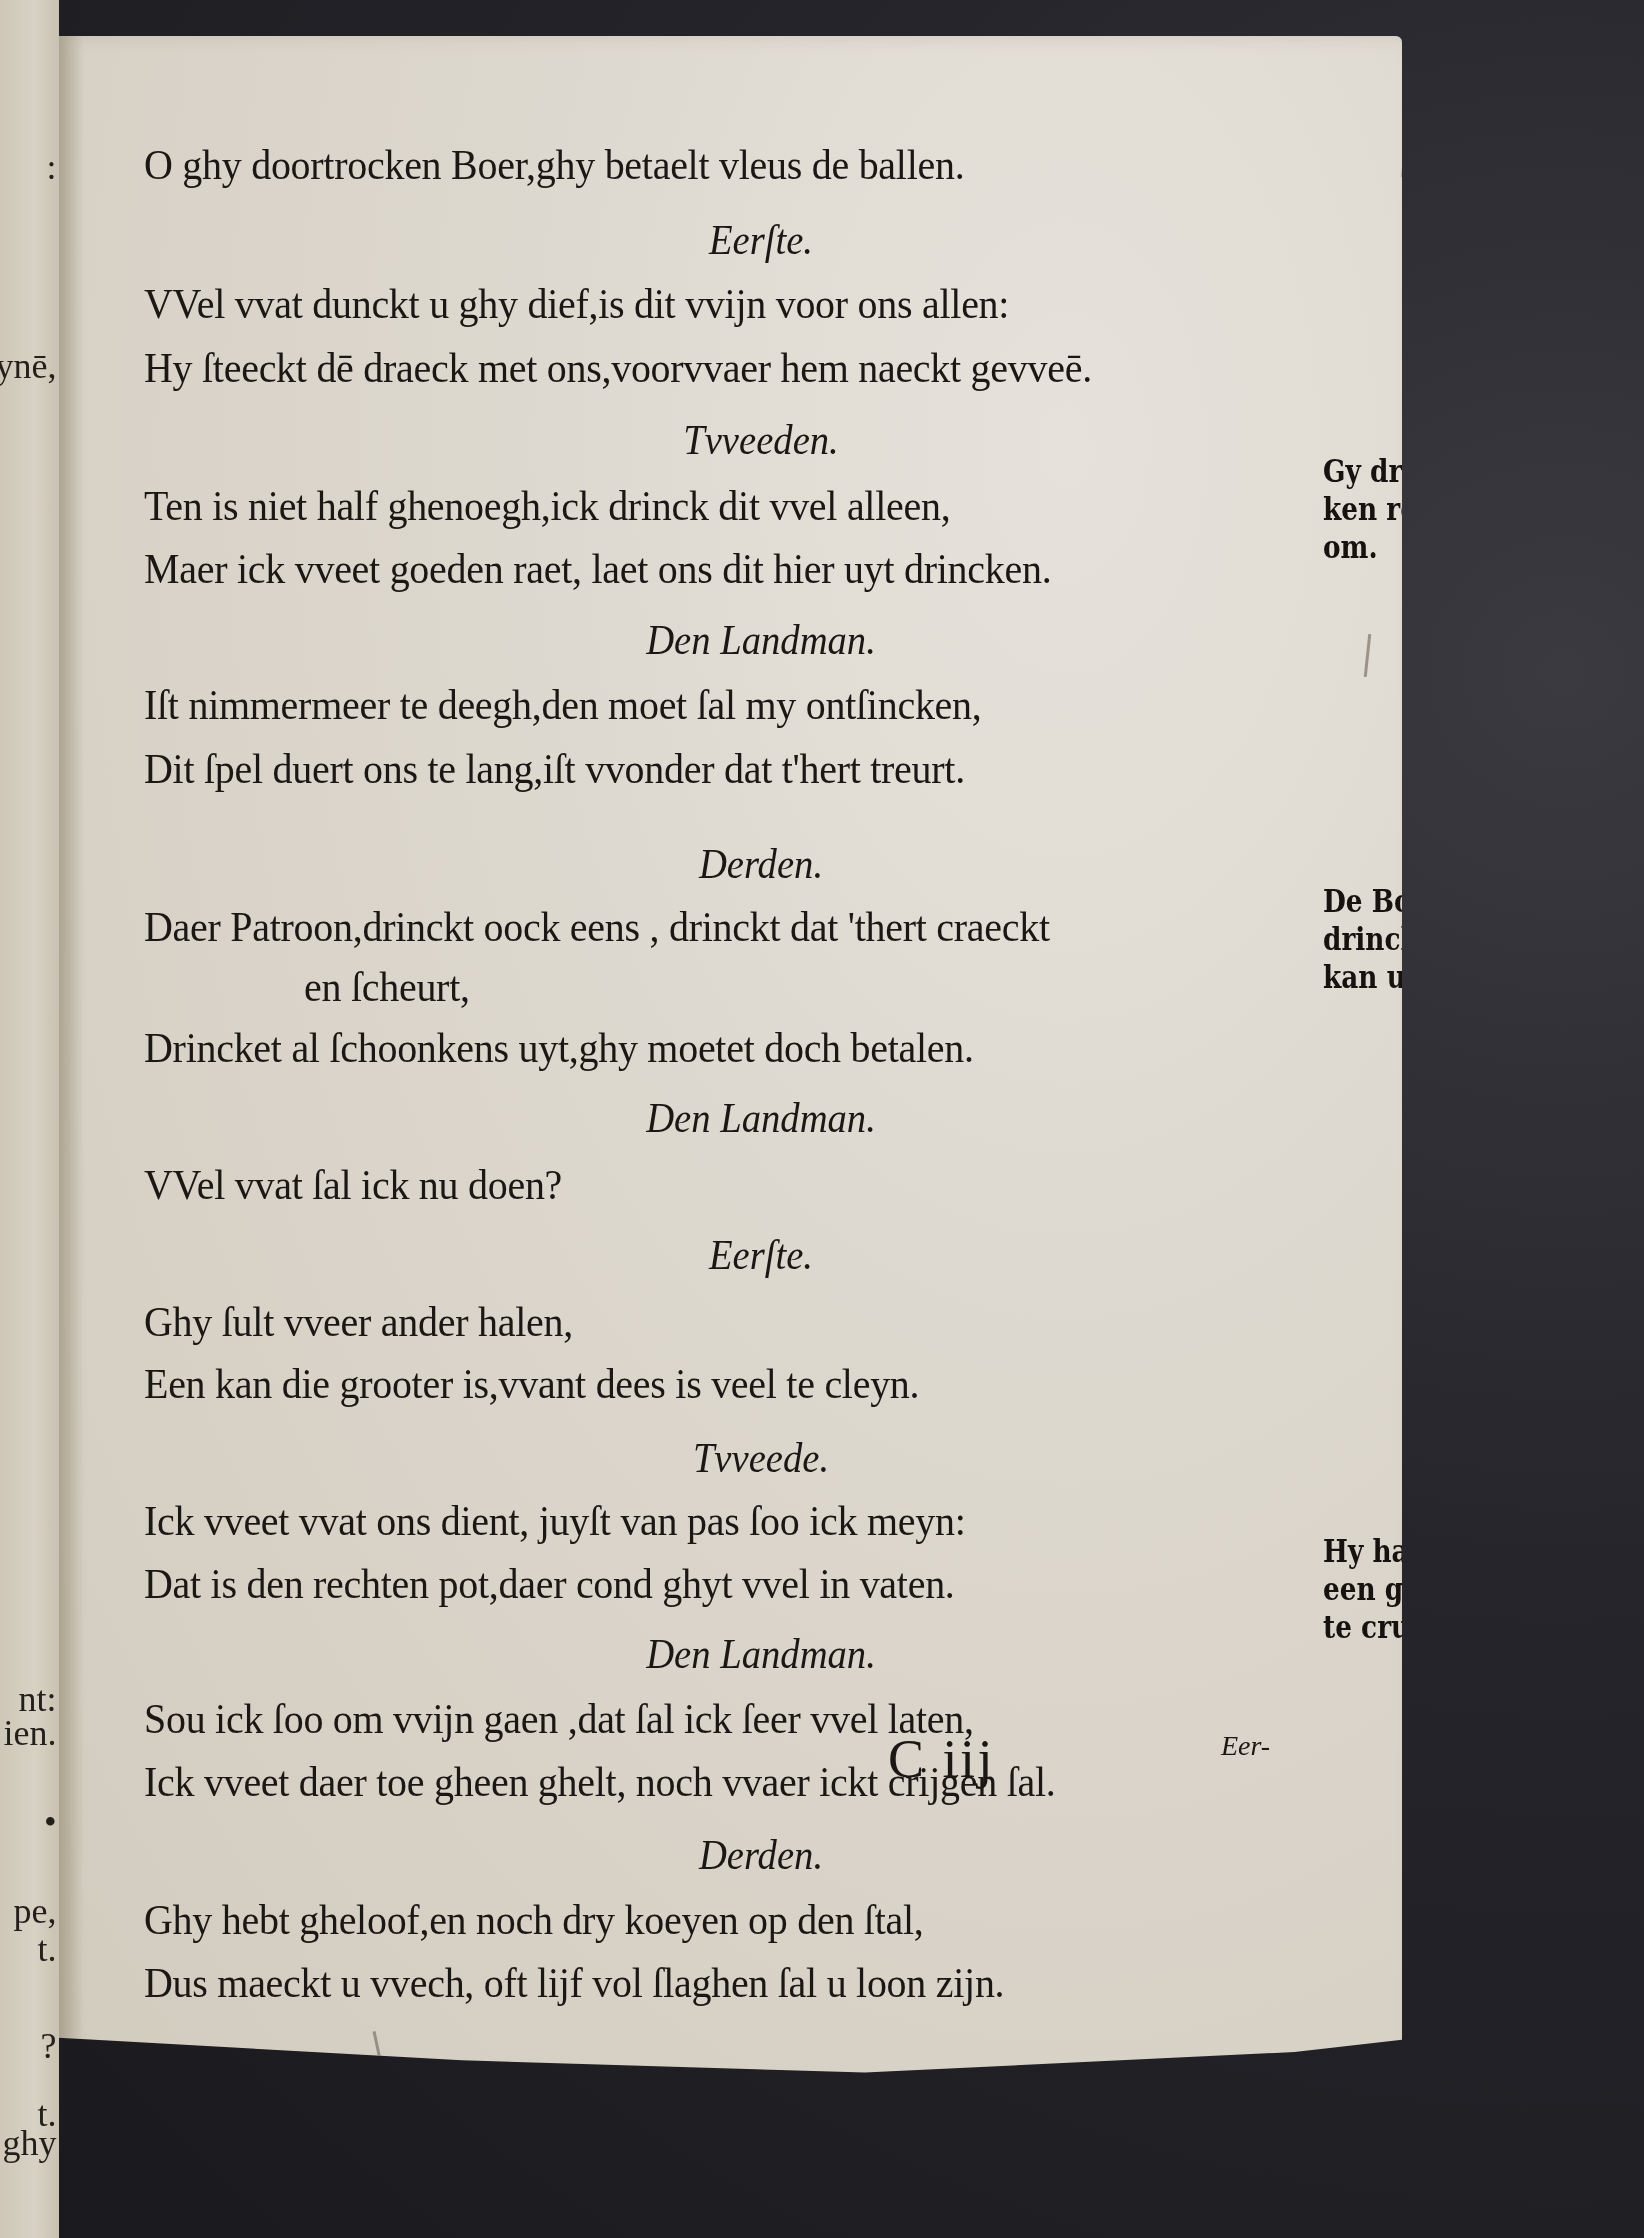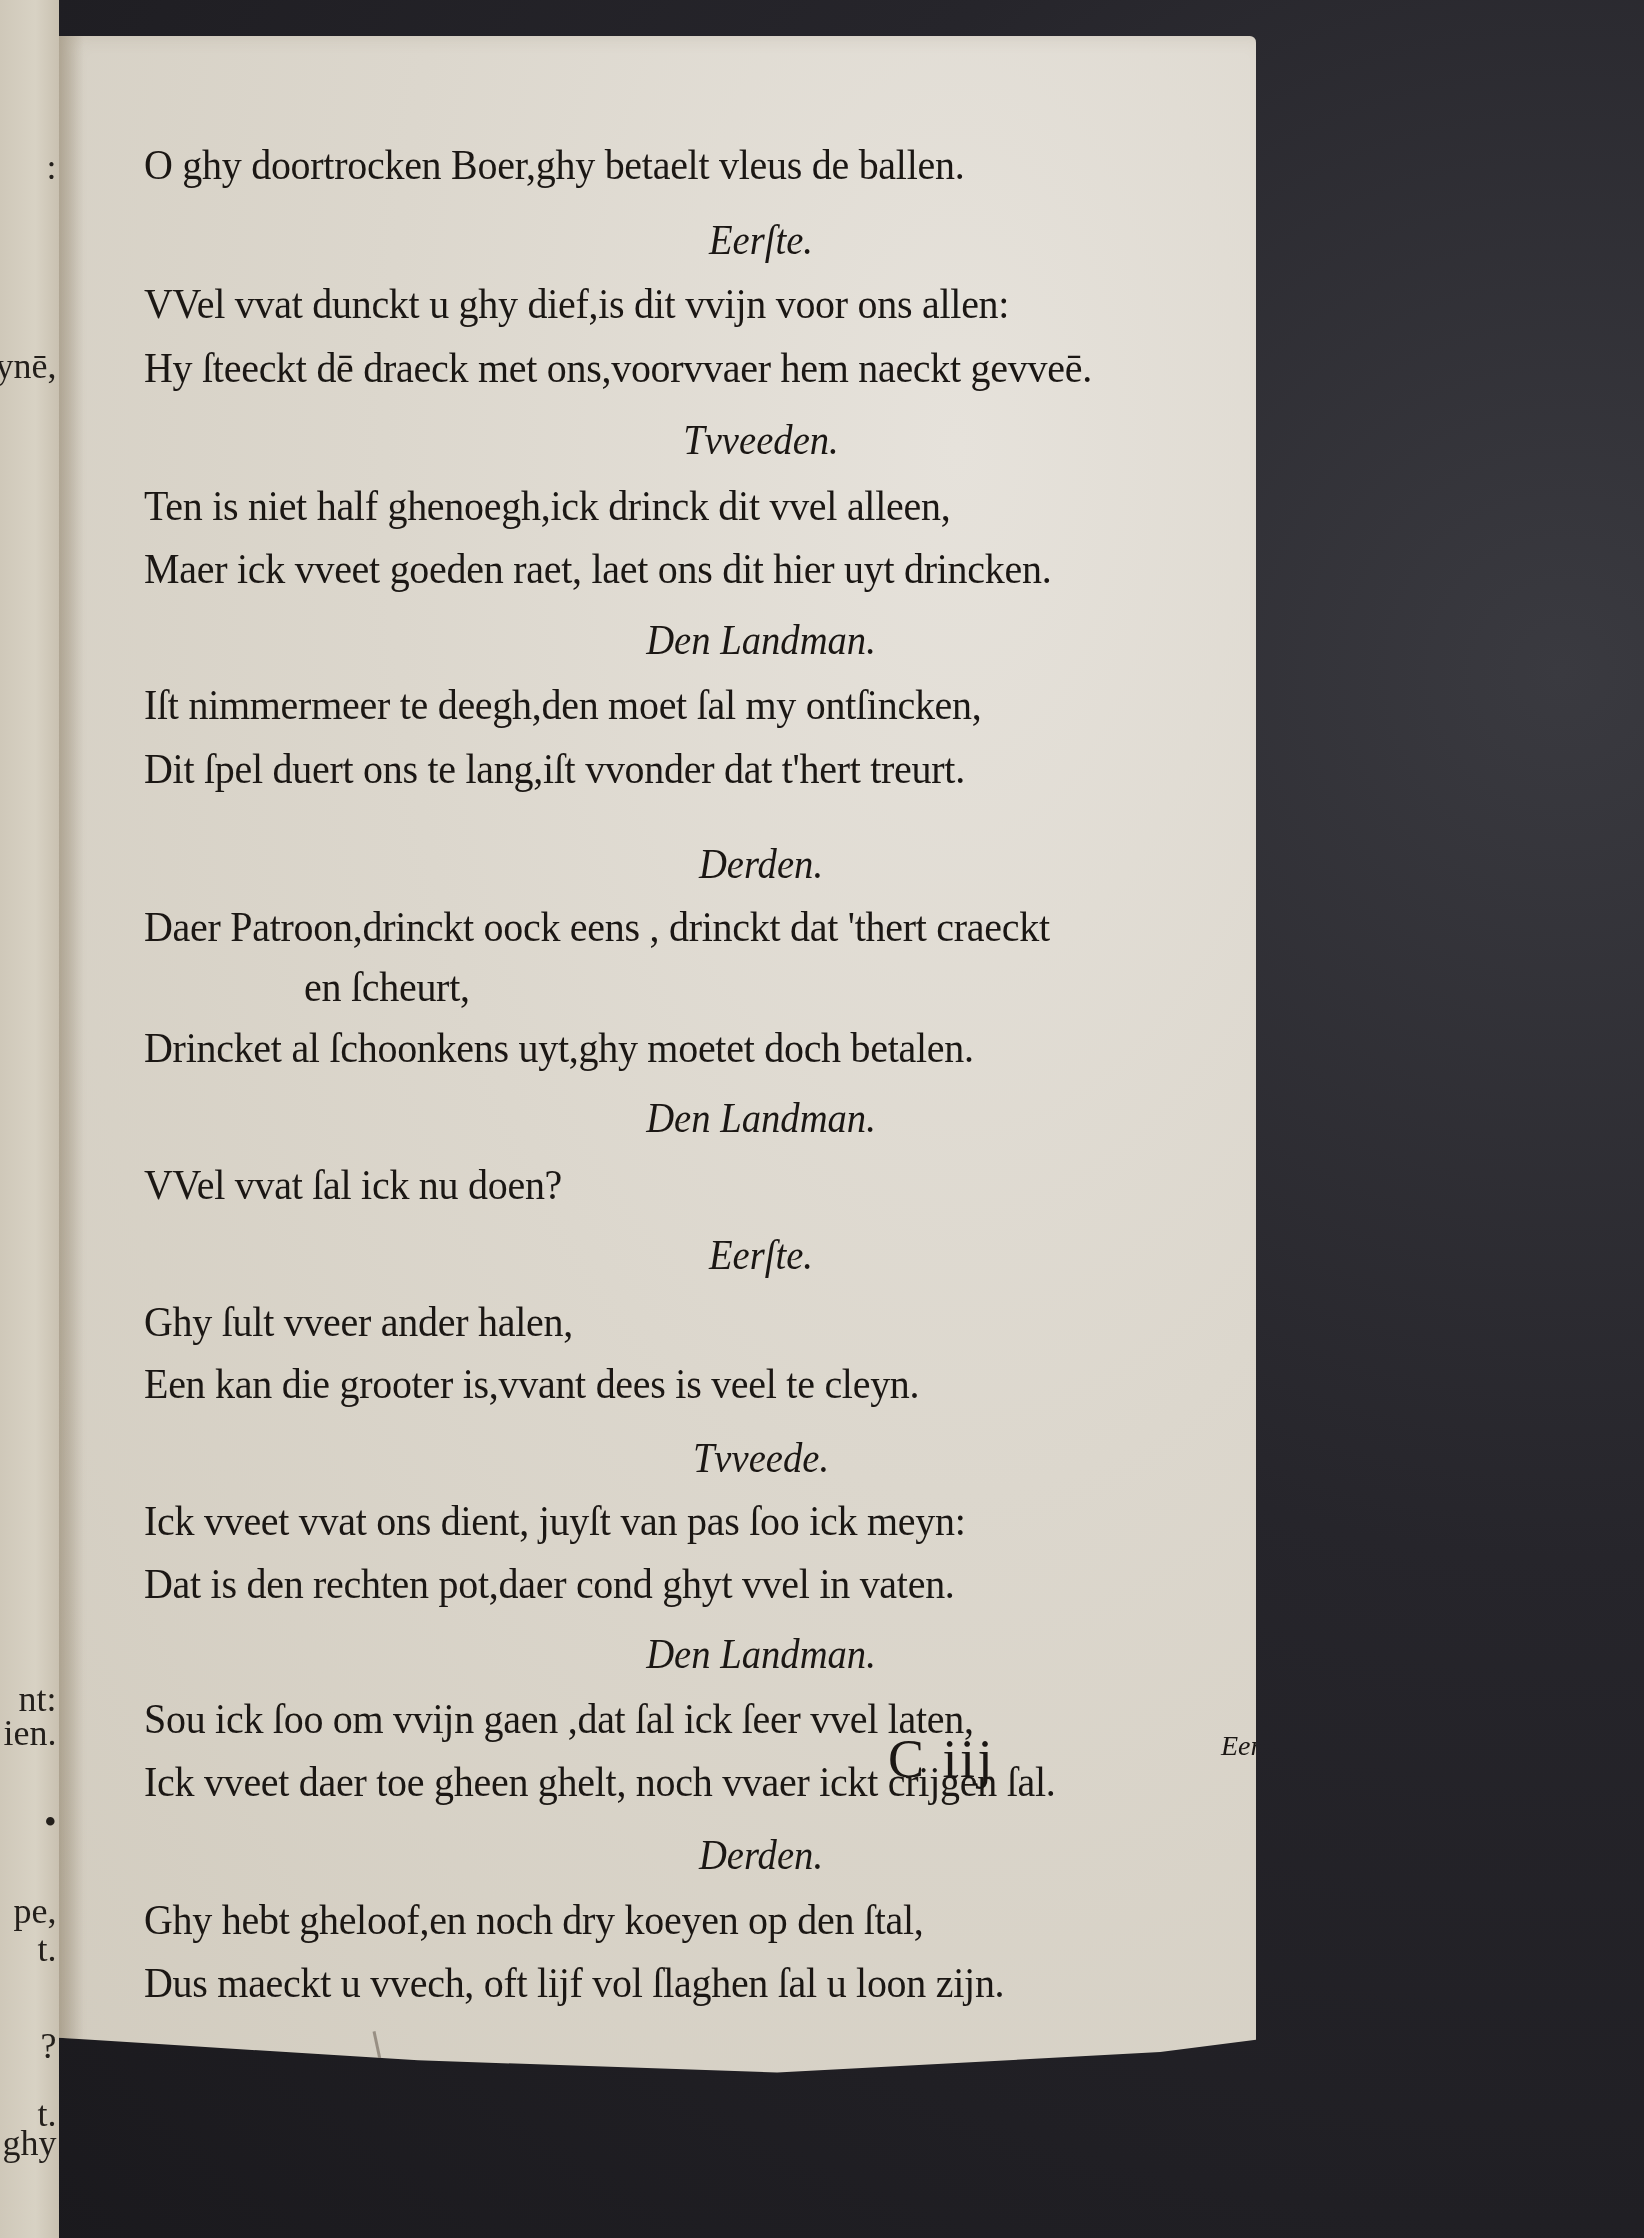--- a/index.html
+++ b/index.html
@@ -37,21 +37,21 @@
       font-size: 36px;
       color: #231f1b;
       white-space: nowrap;
       text-align: right;
     }
     
     .page {
       position: absolute;
       left: 59px;
       top: 36px;
-      width: 1197px;
+      width: 1343px;
       height: 2053px;
       background:
         radial-gradient(ellipse at 75% 20%, #e6e2db 0%, #dcd7cd 45%, #d2ccbf 100%);
       border-radius: 0 6.2px 0 0;
       box-shadow: inset 11px 0 18.5px rgba(120,105,80,0.18);
       clip-path: polygon(0 0, 100% 0, 100% 97.6%, 92% 98.2%, 60% 99.2%, 30% 98.6%, 8% 97.8%, 0 97.5%);
     }
     .gutter-shadow {
       position: absolute;
       left: 0;

